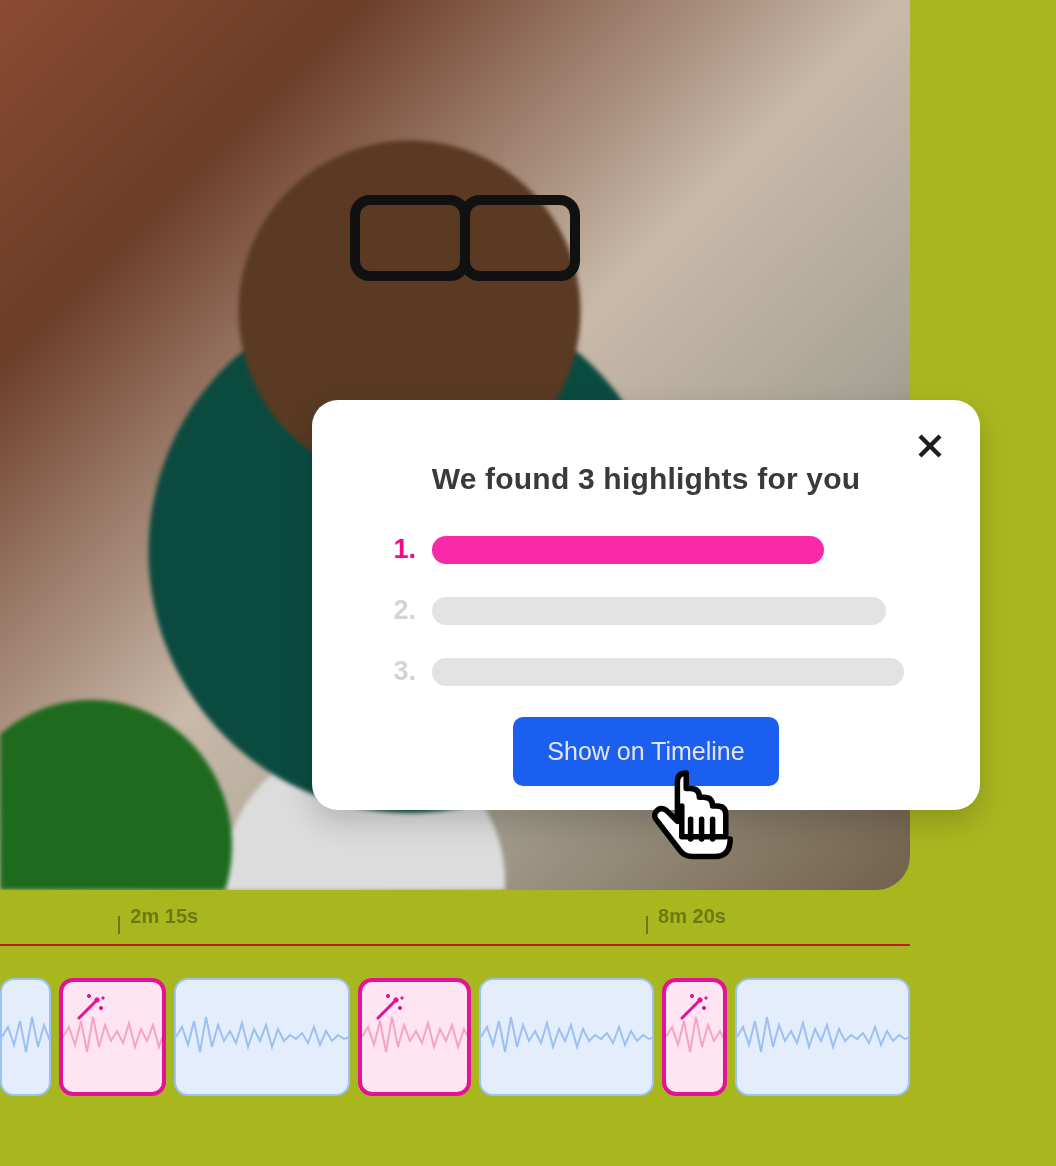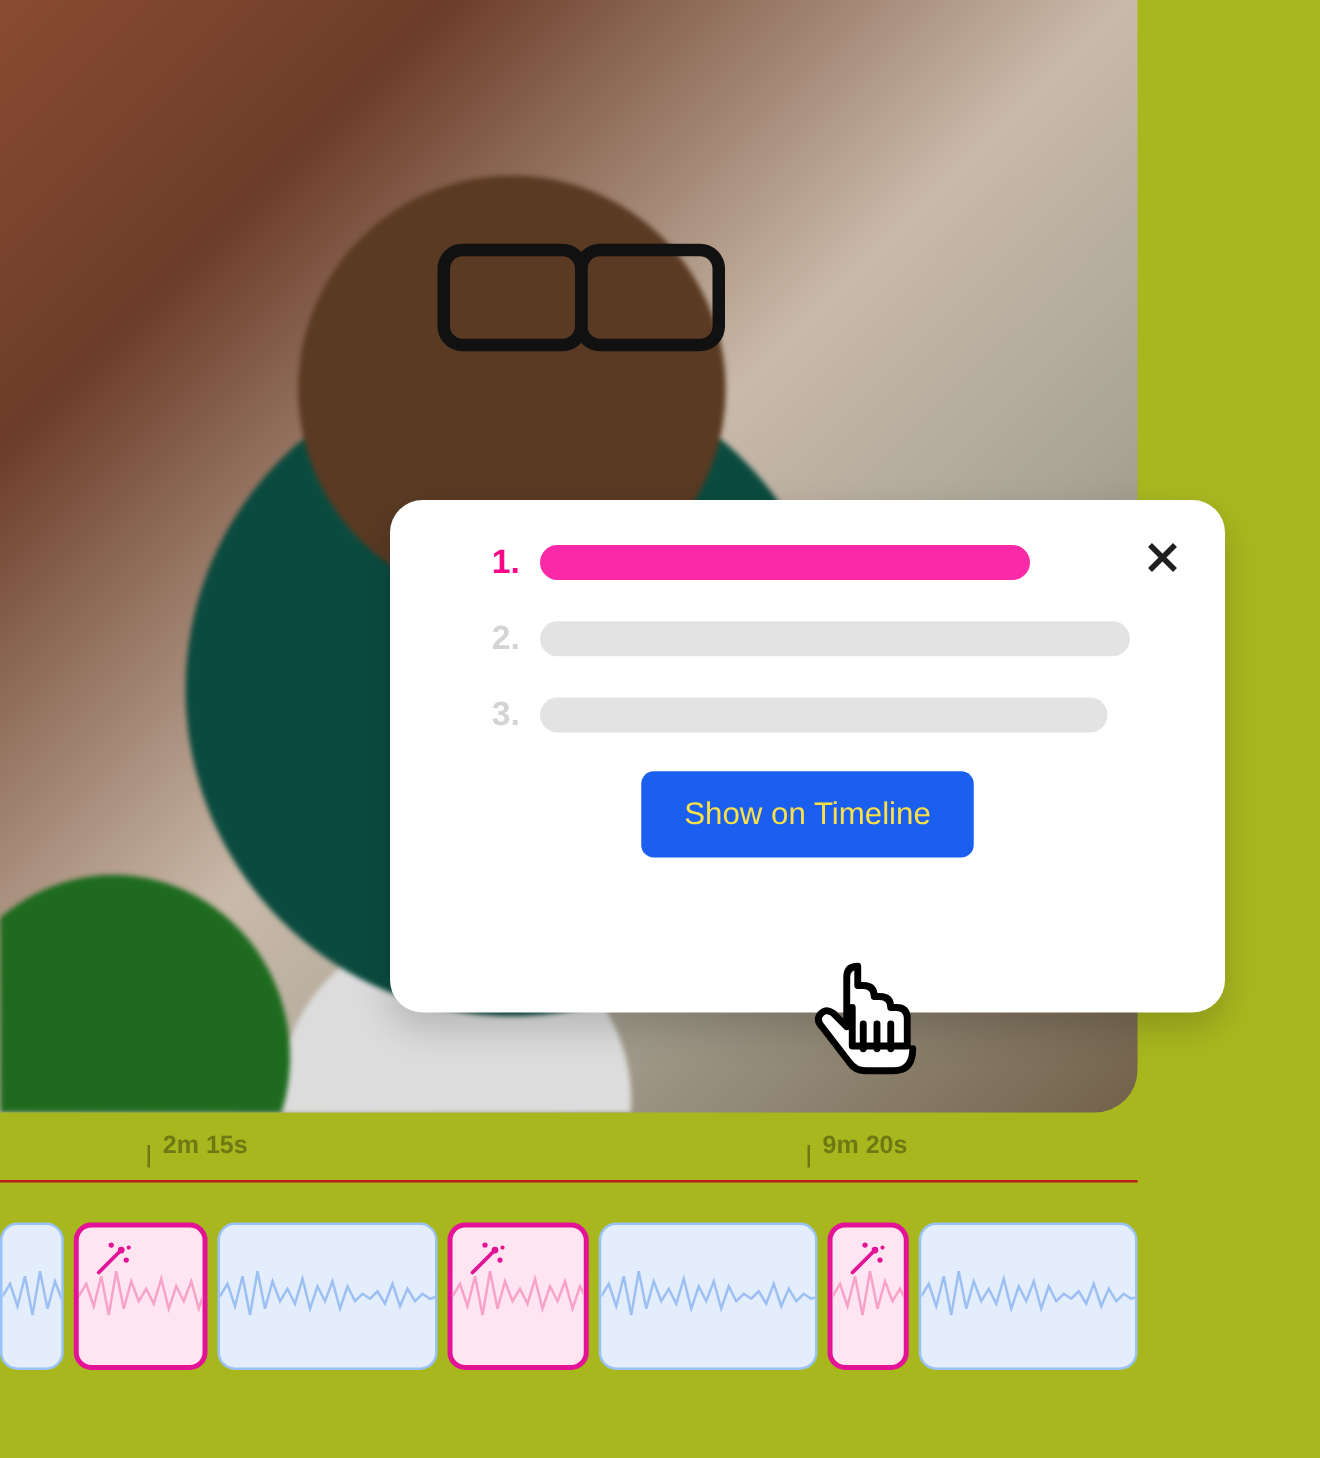--- a/index.html
+++ b/index.html
@@ -92,21 +92,21 @@
     background: #e3e3e3;
   }
   .hl-row.active .hl-num { color:#fa0787; }
   .hl-row.active .hl-bar { background:#fa29a7; width:76%; flex:0 0 76%; }
   .hl-row:not(.active) .hl-num { color:#d4d4d4; }
   .hl-row:nth-child(4) .hl-bar { width:88%; flex:0 0 88%; }
   .cta {
     display:block;
     margin: 14px auto 0 auto;
     background:#1b5ff0;
-    color:#fde047;
+    color:#e5e5e5;
     font-size:25px;
     font-weight:500;
     border:none;
     border-radius:10px;
     padding: 20px 34px;
     cursor:pointer;
   }
 
   
   .hand-cursor {
@@ -157,20 +157,21 @@
   <div class="glasses"></div>
 </div>
 
 <div class="popup">
   <button class="close-btn">
     <svg viewBox="0 0 24 24" fill="none">
       <line x1="4" y1="4" x2="20" y2="20"></line>
       <line x1="20" y1="4" x2="4" y2="20"></line>
     </svg>
   </button>
+  <h2 class="popup-title">We found 3 highlights for you</h2>
 
   <div class="hl-row active">
     <span class="hl-num">1.</span>
     <span class="hl-bar"></span>
   </div>
   <div class="hl-row">
     <span class="hl-num">2.</span>
     <span class="hl-bar"></span>
   </div>
   <div class="hl-row">
@@ -189,21 +190,21 @@
     <line x1="66" y1="52" x2="66" y2="70"></line>
   </g>
 </svg>
 
 <div class="timeline-wrap">
   <div class="ruler">
     <div class="tick" style="left:13%">
       <span>2m 15s</span>
     </div>
     <div class="tick" style="left:71%">
-      <span>9m 20s</span>
+      <span>8m 20s</span>
     </div>
   </div>
   <div class="clips" id="clips">
       <div class="clip" style="width: 52px;">
         <svg class="wave" viewBox="0 0 180 80" preserveAspectRatio="none">
           <use href="#wave-blue" stroke="#9cc0f3"></use>
         </svg>
       </div>
       <div class="clip hl" style="width: 110px;">
         <svg class="wand" viewBox="0 0 36 36">

